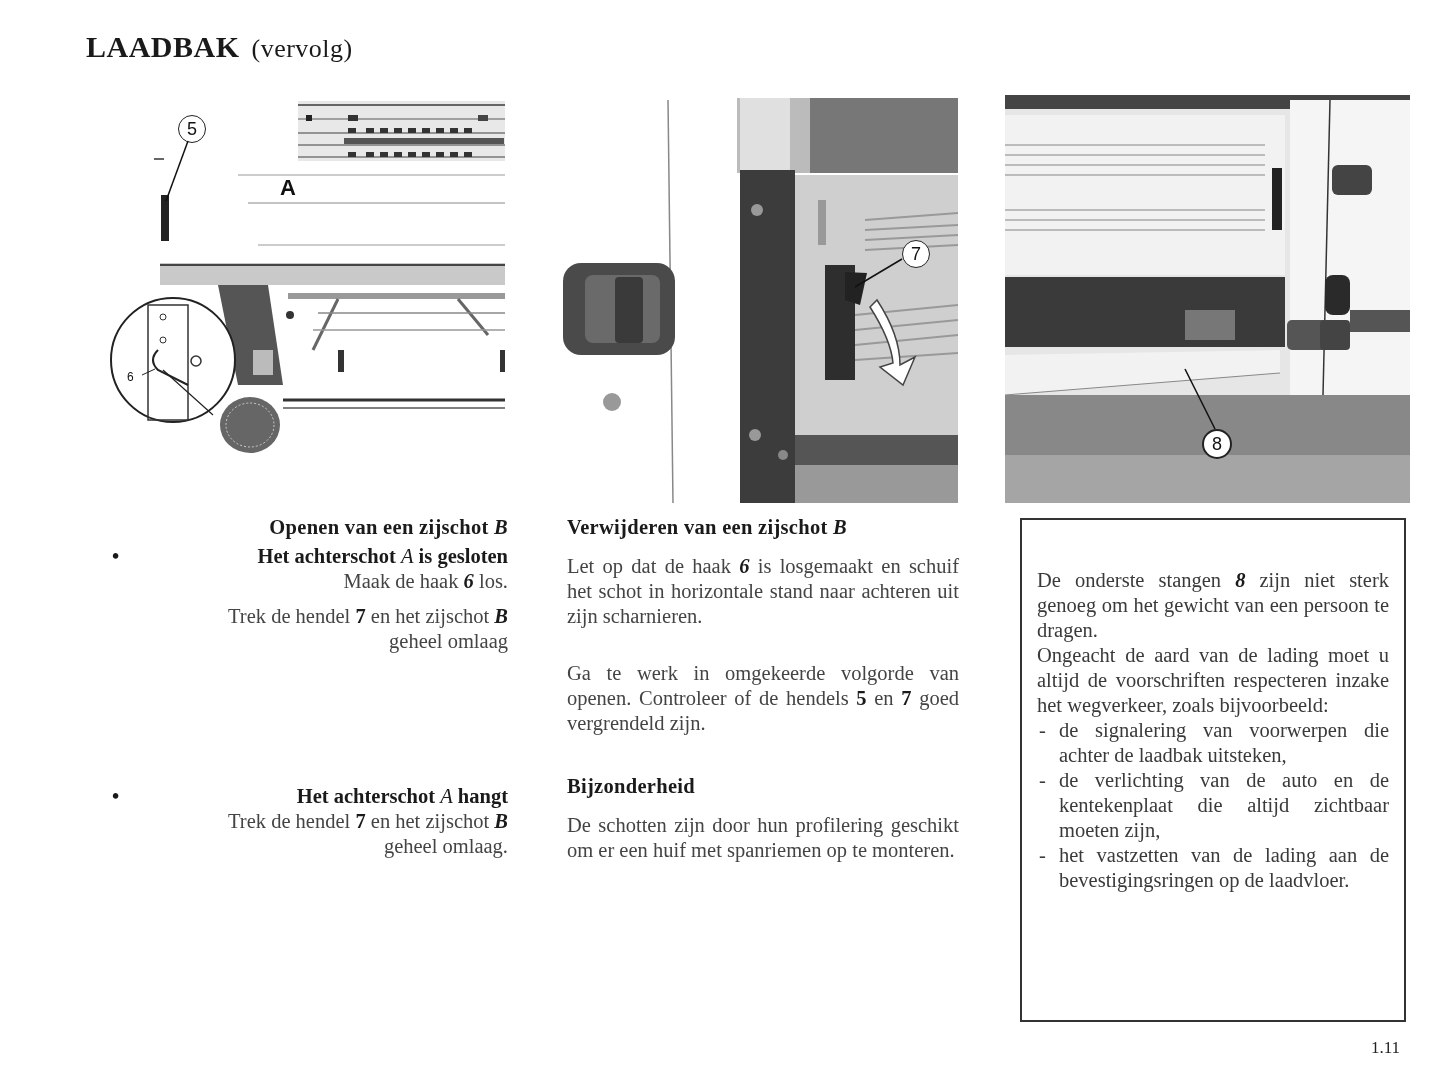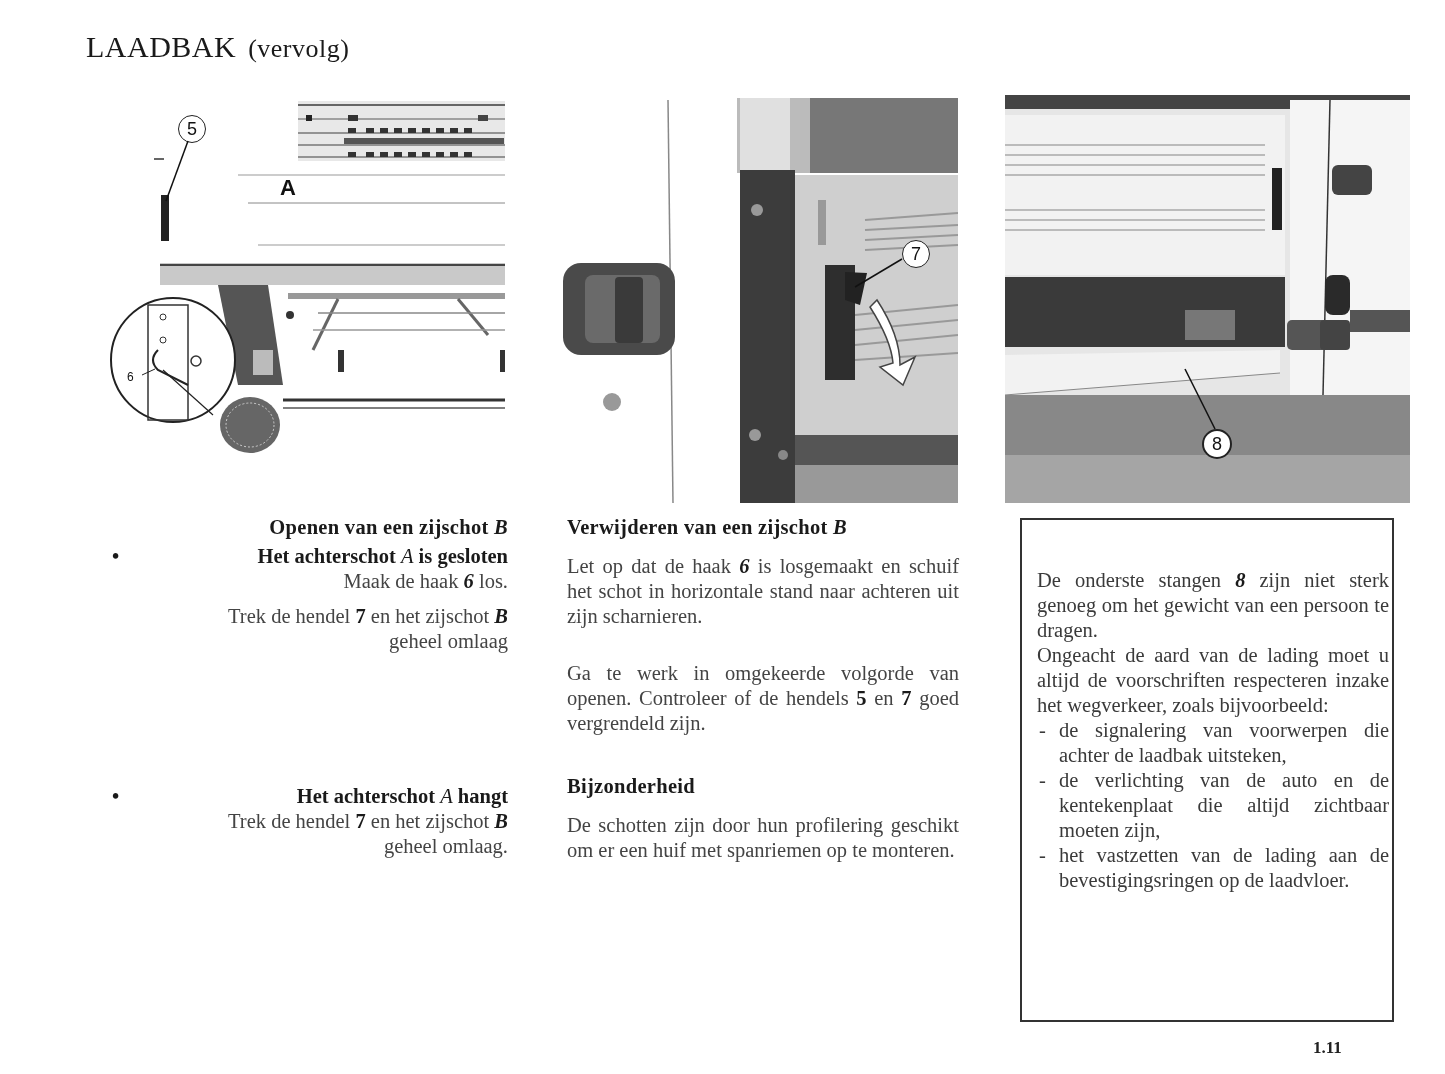--- a/index.html
+++ b/index.html
@@ -2,21 +2,21 @@
 <html><head>
   <meta charset="utf-8">
   <style>
     html, body { margin: 0; padding: 0; background: #ffffff; }
     body {
       width: 1445px; height: 1074px; position: relative; overflow: hidden;
       font-family: "Liberation Serif", "DejaVu Serif", serif; color: #2a2a2a;
     }
     .abs { position: absolute; }
     .title { left: 86px; top: 30px; font-size: 30px; color: #1a1a1a; letter-spacing: 0.5px; }
-    .title .main { font-weight: normal; text-align: center; }
+    .title .main { font-weight: bold; text-align: center; }
     .title .sub { font-size: 26px; margin-left: 4px; }
 
     
     .fig { position: absolute; overflow: hidden; }
     .fig1 { left: 108px; top: 95px; width: 397px; height: 360px; }
     .fig2 { left: 555px; top: 95px; width: 403px; height: 408px; }
     .fig3 { left: 1005px; top: 95px; width: 405px; height: 408px; }
 
     .callout {
       position: absolute; width: 26px; height: 26px; border-radius: 50%;
@@ -37,28 +37,28 @@
     .para { color: #444; text-align: justify; }
     .b { font-weight: bold; color: #1a1a1a; }
     .bi { font-weight: bold; font-style: italic; color: #1a1a1a; }
     .i { font-style: italic; }
 
     .gap-sm { height: 10px; }
 
     
     .note {
       position: absolute; left: 1020px; top: 518px; width: 367px; height: 500px;
-      border: 2px solid #333; padding: 0 0 0 3px; box-sizing: content-box;
+      border: 2px solid #333; padding: 0 0 0 15px; box-sizing: content-box;
     }
     .note-inner { position: absolute; left: 15px; top: 48px; width: 352px; font-size: 20.5px; line-height: 25px; color: #3a3a3a; text-align: justify; }
     .note ul { list-style: none; margin: 0; padding: 0; }
     .note li { position: relative; padding-left: 22px; }
     .note li .dash { position: absolute; left: 2px; top: 0; }
 
-    .page-num { position: absolute; left: 1313px; top: 1038px; font-size: 17px; font-weight: bold; color: #222; font-family: "Liberation Serif", serif; }
+    .page-num { position: absolute; left: 1371px; top: 1038px; font-size: 17px; font-weight: normal; color: #222; font-family: "Liberation Serif", serif; }
   </style>
 </head>
 <body>
 
 <div class="abs title">
   <span class="main">LAADBAK</span>
   <span class="sub">(vervolg)</span>
 </div>
 
 <div class="fig fig1">

